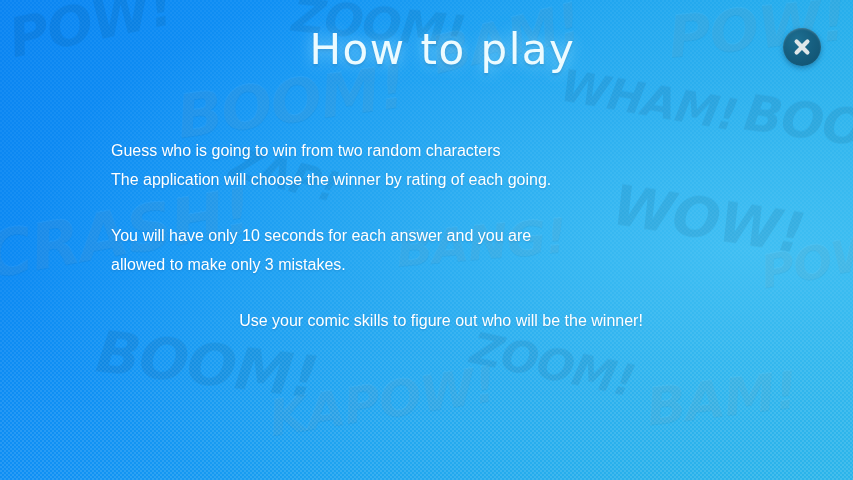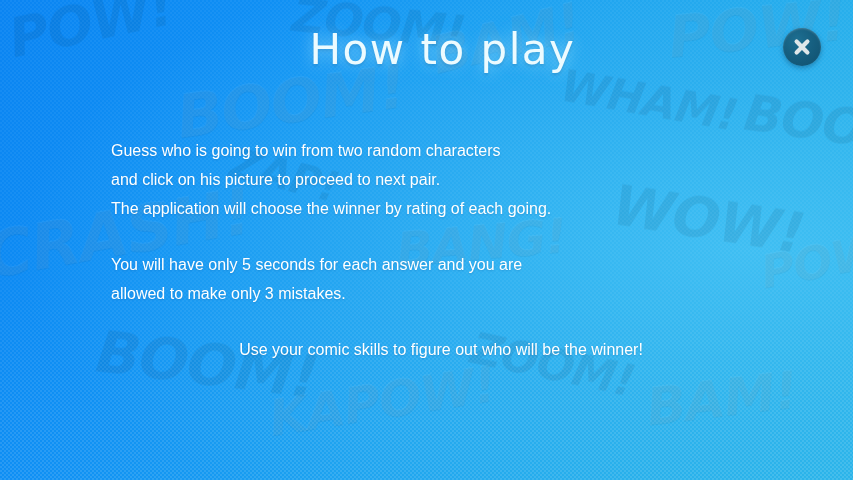--- a/index.html
+++ b/index.html
@@ -159,25 +159,24 @@
           <line x1="4.6" y1="4.6" x2="15.4" y2="15.4"></line>
           <line x1="15.4" y1="4.6" x2="4.6" y2="15.4"></line>
         </g>
       </svg>
     </span>
   </div>
 
   <div id="body-copy">
     <p class="para">
       <span class="line">Guess who is going to win from two random characters</span>
-      <span class="line">and click on his picture to proceed to next pair.</span>
       <span class="line">The application will choose the winner by rating of each going.</span>
     </p>
     <p class="para">
-      <span class="line">You will have only 5 seconds for each answer and you are</span>
+      <span class="line">You will have only 10 seconds for each answer and you are</span>
       <span class="line">allowed to make only 3 mistakes.</span>
     </p>
     <p class="para">
       <span class="line">Use your comic skills to figure out who will be the winner!</span>
     </p>
   </div>
 
 </div>
 
 </body></html>

